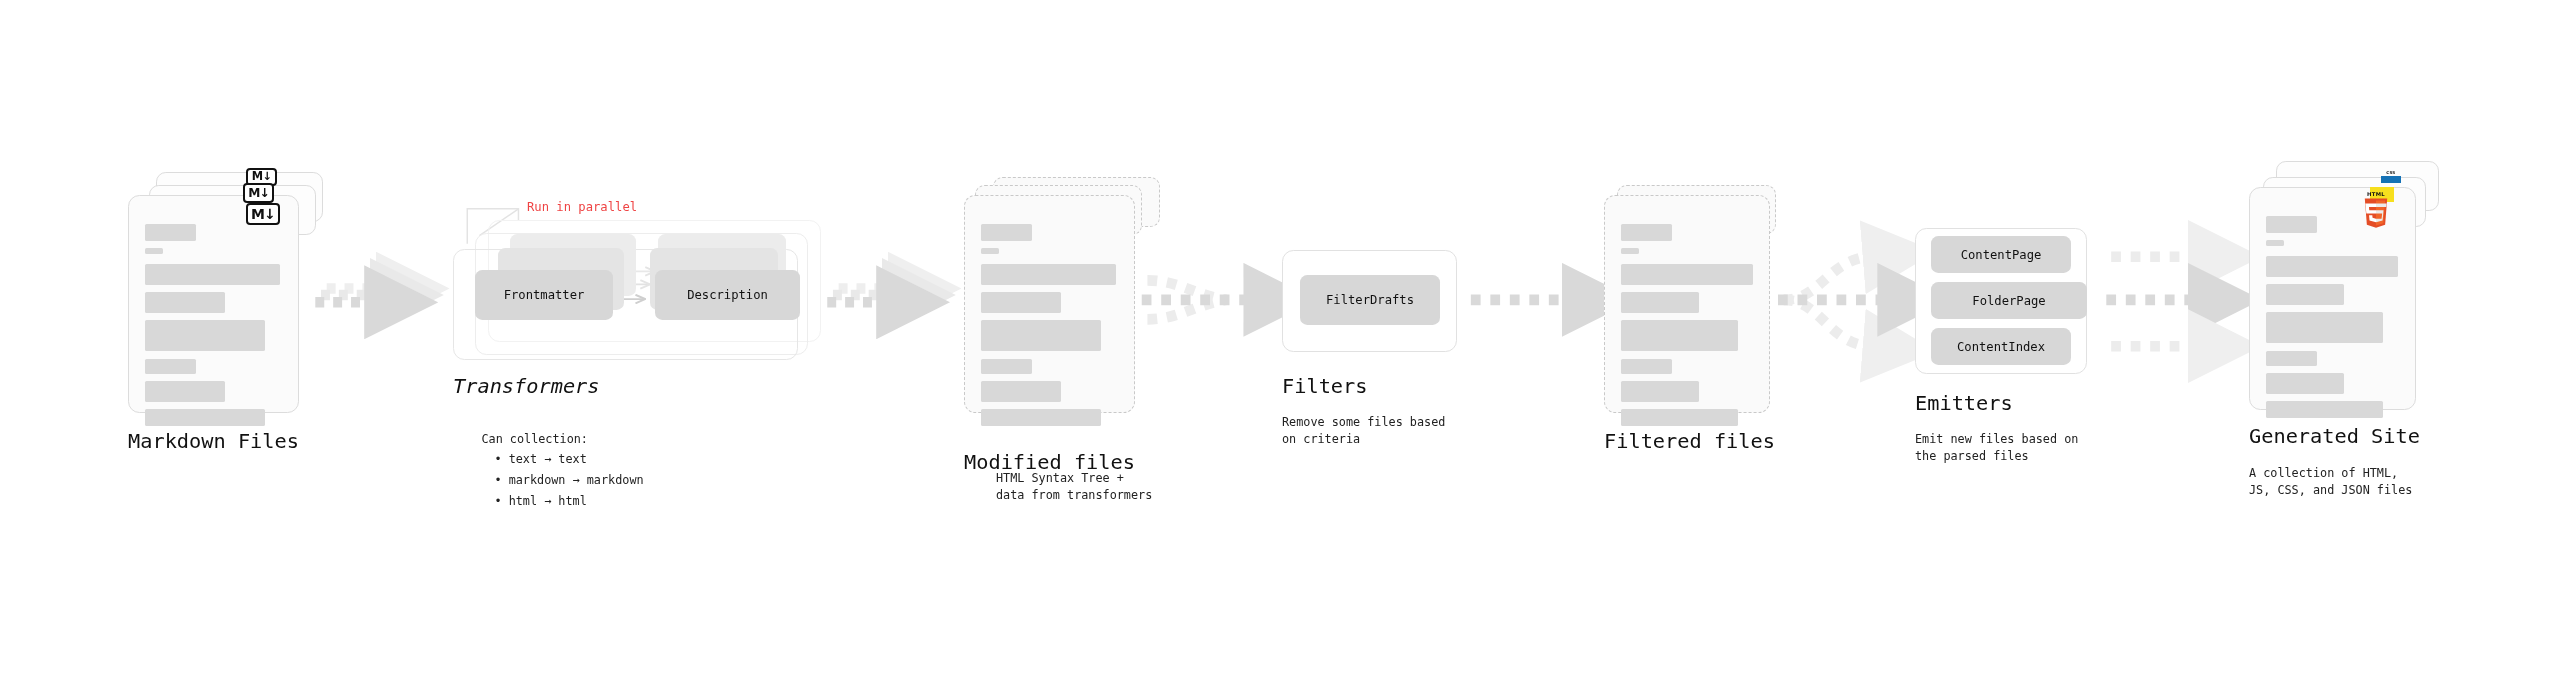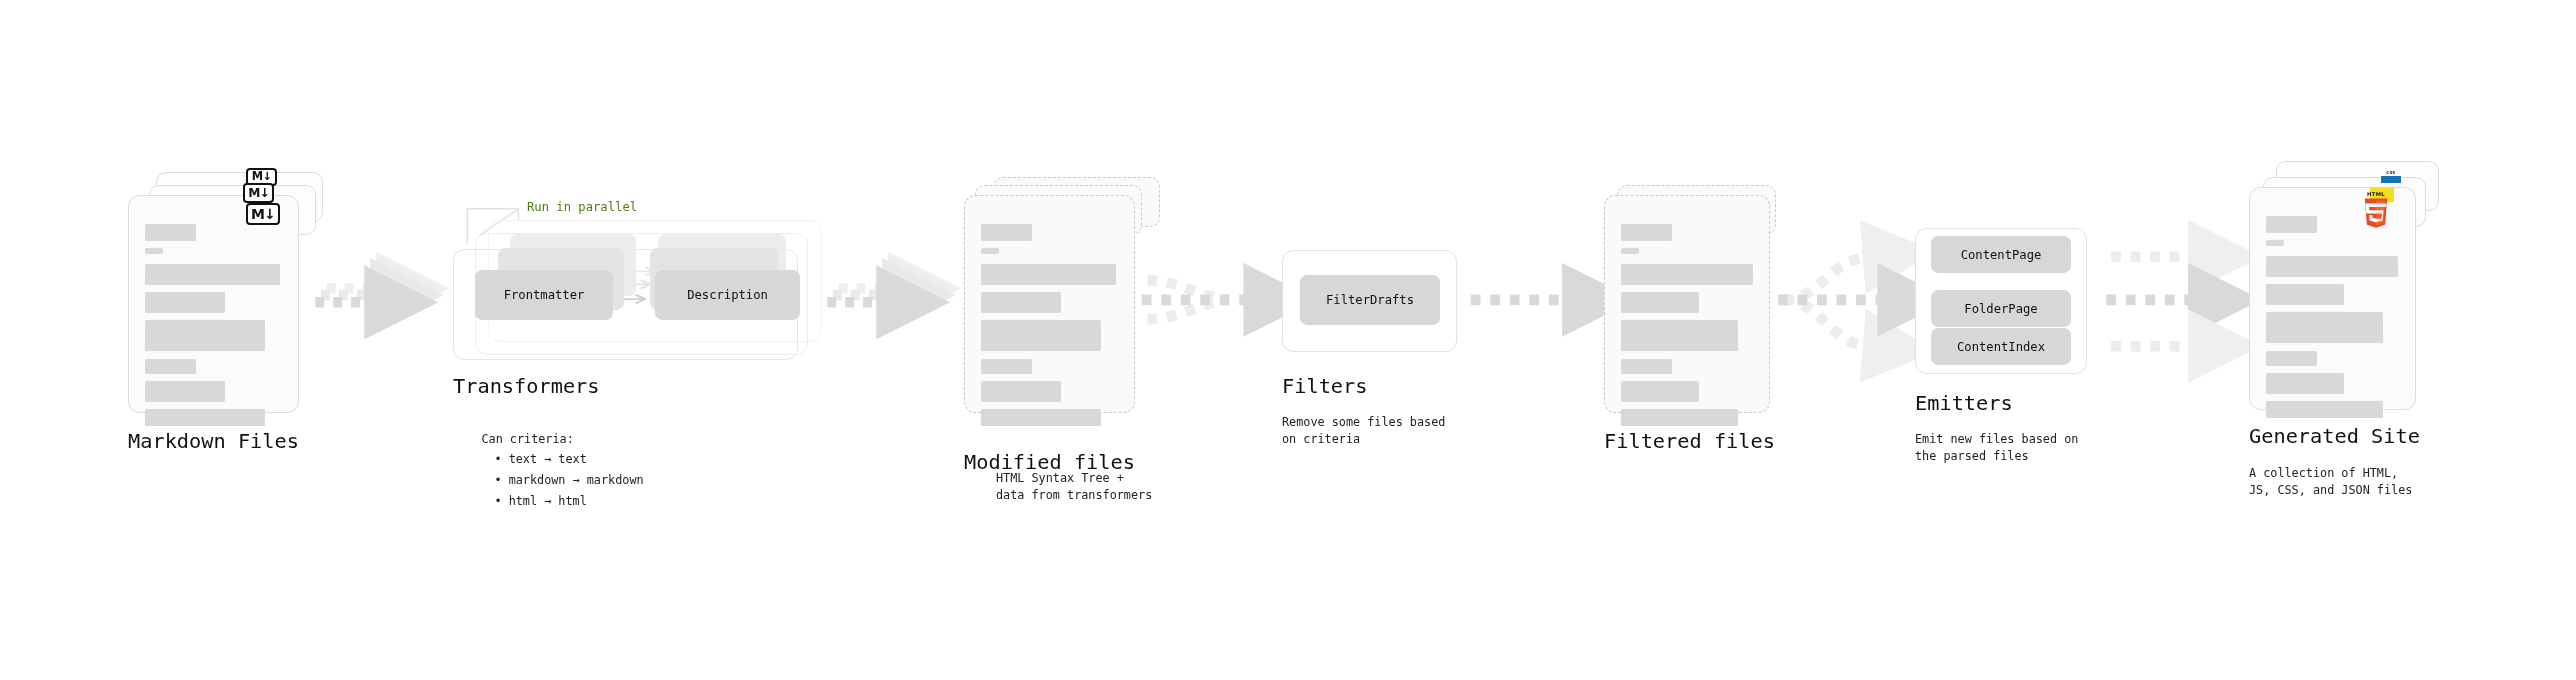--- a/index.html
+++ b/index.html
@@ -85,21 +85,21 @@
     color:#111;
     white-space:nowrap;
     box-sizing:border-box;
   }
   .chip.g1{background:#e4e4e4;}
   .chip.g2{background:#ececec;}
 
   .runlabel{
     position:absolute;
     font-size:12.2px;
-    color:#4d7c0f;
+    color:#ef4444;
     white-space:nowrap;
   }
 
   svg.ov{position:absolute;left:0;top:0;width:2576px;height:681px;pointer-events:none;}
 </style>
 </head>
 <body>
 
 <div id="stage">
 
@@ -199,23 +199,23 @@
     <div class="chip g2" style="left:658px;top:234px;width:128px;height:62px;"></div>
     <div class="chip g1" style="left:498px;top:248px;width:126px;height:62px;"></div>
     <div class="chip g1" style="left:650px;top:248px;width:128px;height:62px;"></div>
 
     <div class="chip" style="left:475px;top:270px;width:138px;height:50px;">Frontmatter</div>
     <div class="chip" style="left:655px;top:270px;width:145px;height:50px;">Description</div>
   </div>
 
   <div class="runlabel" style="left:527px;top:200px;">Run in parallel</div>
 
-  <div class="title" style="left:453px;top:374px;">Transformers</div>
+  <div class="title" style="left:453px;top:374px;font-style:italic;">Transformers</div>
   <div class="sub" style="left:453px;top:414px;">
-    <span>Can criteria:</span>
+    <span>Can collection:</span>
   </div>
   <div class="sub" style="left:466px;top:434px;">
     <span>•&nbsp;</span><span>text → text</span>
   </div>
   <div class="sub" style="left:466px;top:455px;">
     <span>•&nbsp;</span><span>markdown → markdown</span>
   </div>
   <div class="sub" style="left:466px;top:476px;">
     <span>•&nbsp;</span><span>html → html</span>
   </div>
@@ -261,21 +261,21 @@
         <div class="bar" style="width:78px;height:20.3px;"></div>
         <div class="bar" style="width:117px;height:17px;"></div>
       </div>
     </div>
   </div>
   <div class="title" style="left:1604px;top:429px;">Filtered files</div>
 
   <div class="procbox" style="left:1915px;top:228px;width:172px;height:146px;">
   </div>
   <div class="chip" style="left:1931px;top:236px;width:140px;height:37px;">ContentPage</div>
-  <div class="chip" style="left:1931px;top:290px;width:140px;height:37px;">FolderPage</div>
+  <div class="chip" style="left:1931px;top:282px;width:156px;height:37px;">FolderPage</div>
   <div class="chip" style="left:1931px;top:328px;width:140px;height:37px;">ContentIndex</div>
 
   <div class="title" style="left:1915px;top:391px;">Emitters</div>
   <div class="sub" style="left:1915px;top:431px;">Emit new files based on
 the parsed files</div>
 
   <div class="stack">
     <div class="card back2" style="left:2276px;top:161px;width:163px;height:50px;border-radius:9.8px;"></div>
     <div class="card back1" style="left:2263px;top:177px;width:163px;height:50px;border-radius:9.8px;"></div>
     <div class="card" style="left:2249px;top:187px;width:167px;height:223px;">

